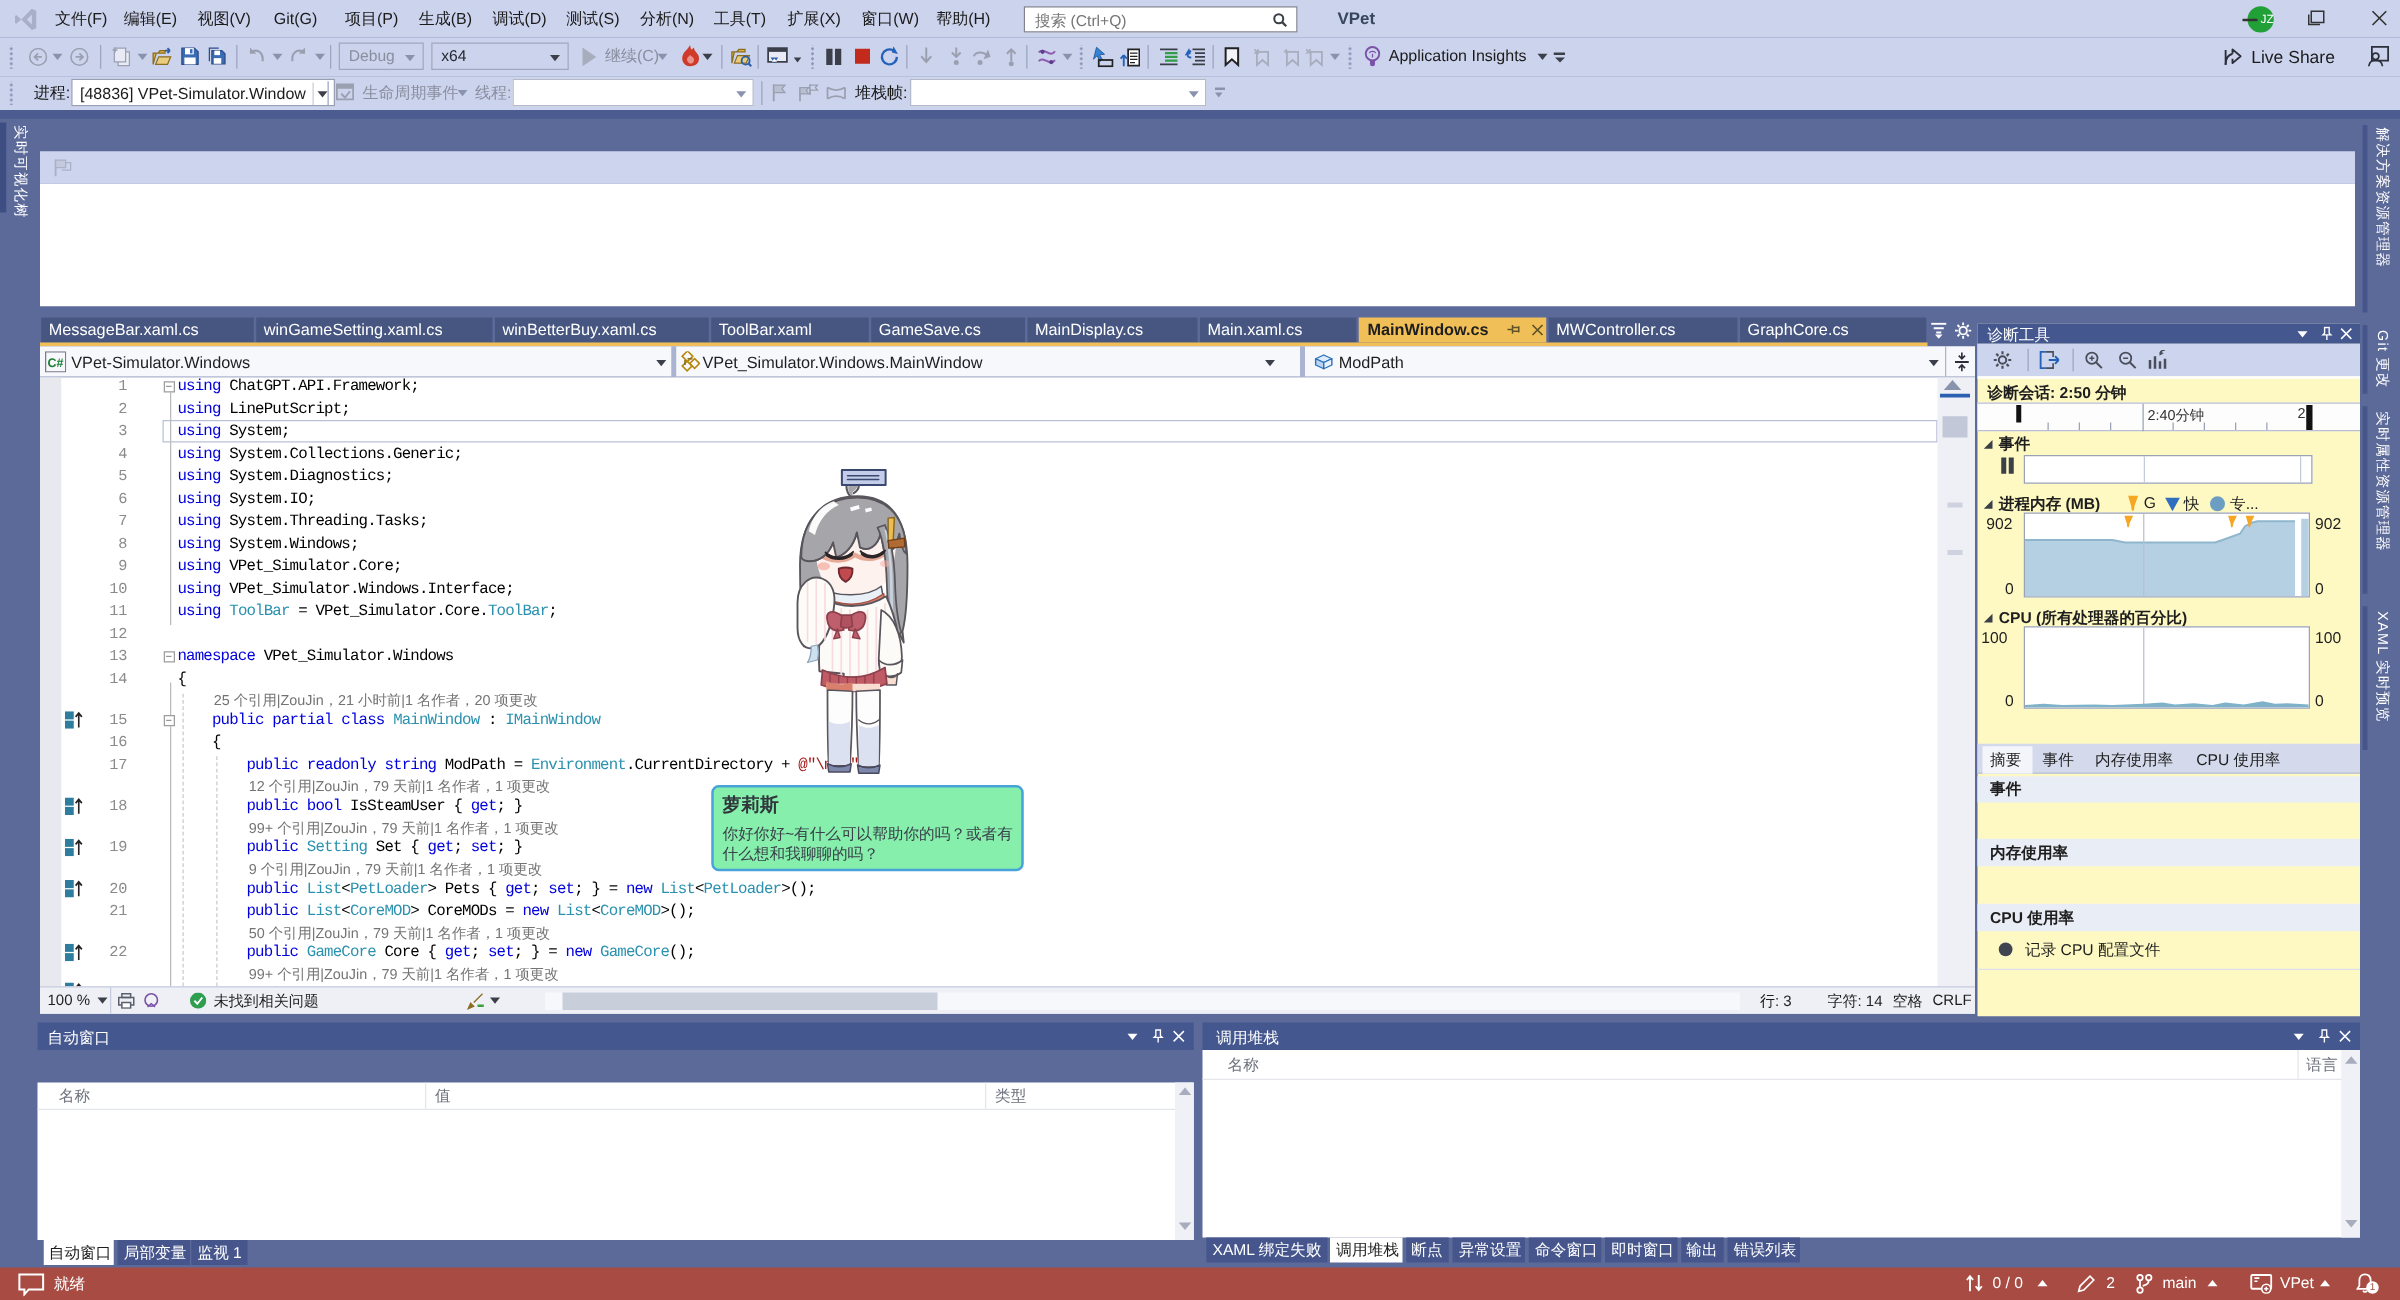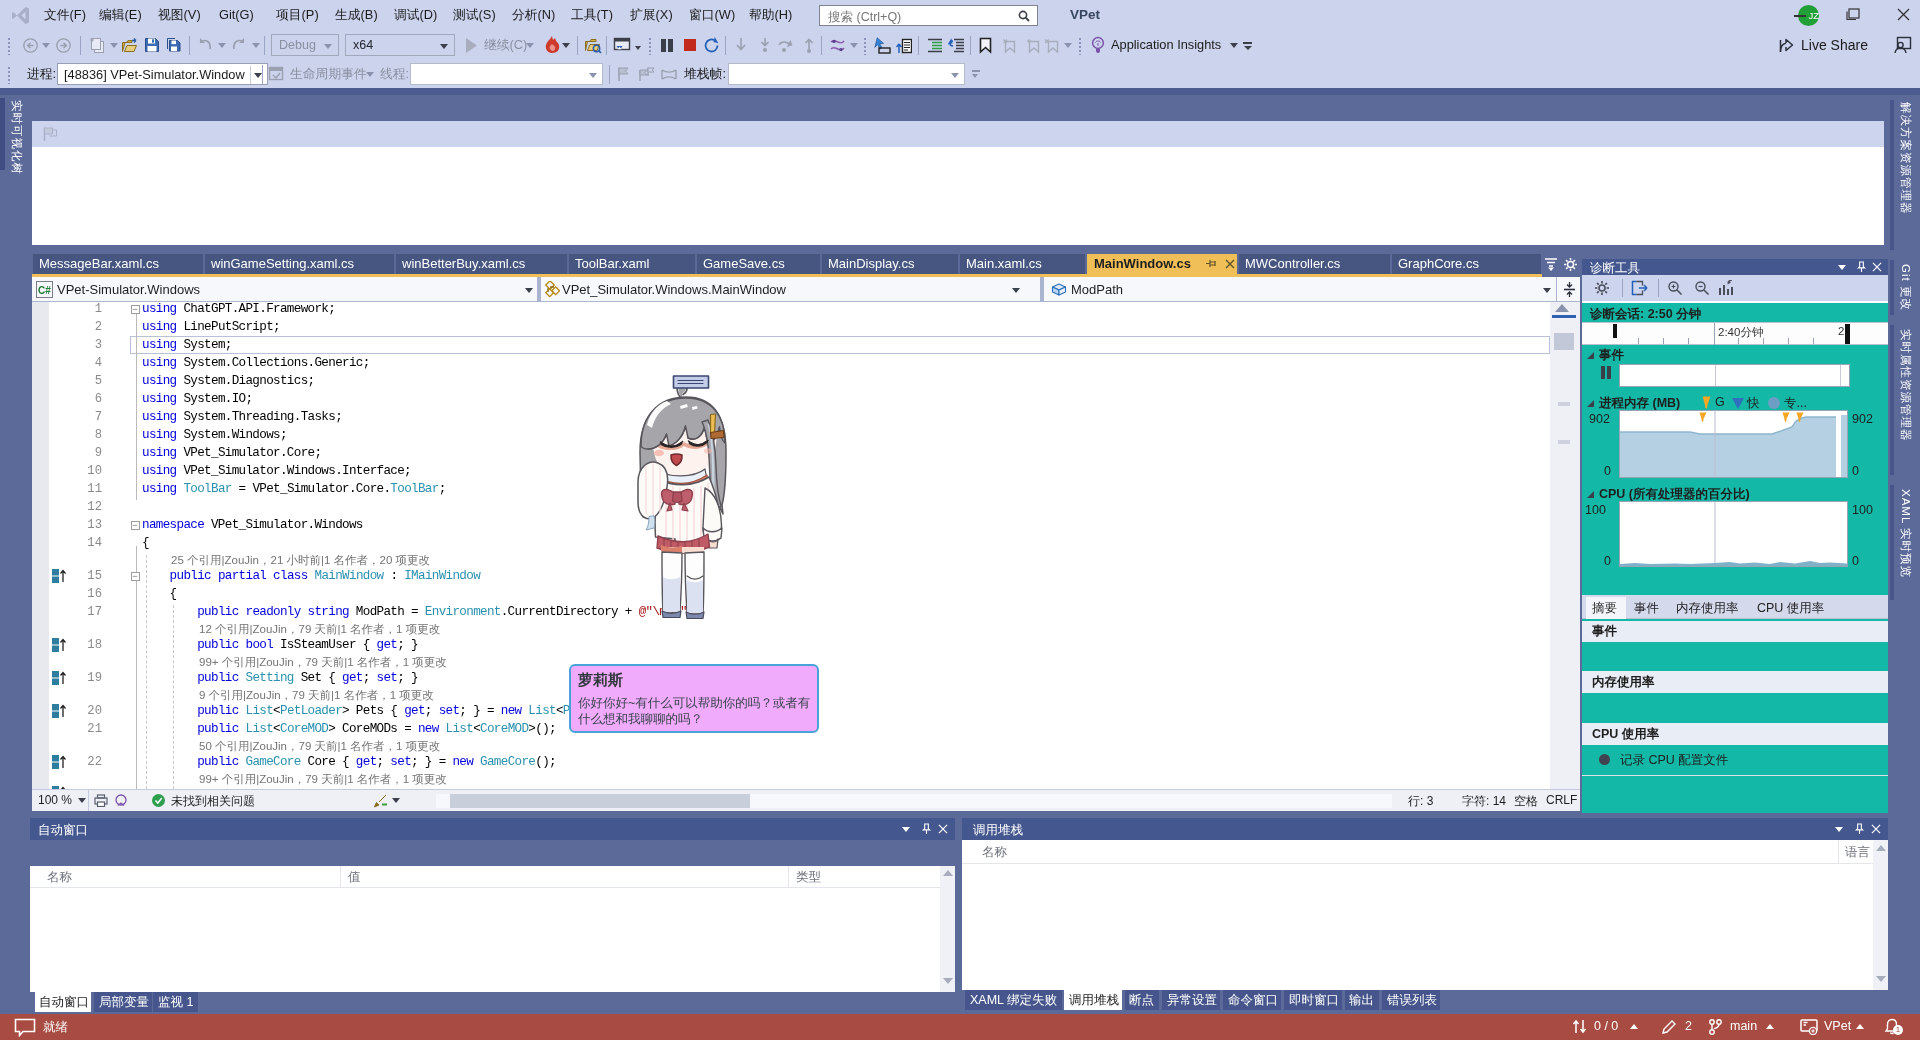--- a/index.html
+++ b/index.html
@@ -499,21 +499,21 @@
   <div class="ab caret" style="left:360px;top:8px"></div>
   <div class="ab" style="left:404px;top:4px;width:956px;height:14px;background:#f7f8fb"></div>
   <div class="ab" style="left:418px;top:4px;width:300px;height:14px;background:#c9cedb"></div>
   <span class="ab" style="left:1376px;top:3px">行: 3</span>
   <span class="ab" style="left:1430px;top:3px">字符: 14</span>
   <span class="ab" style="left:1482px;top:3px">空格</span>
   <span class="ab" style="left:1514px;top:3px">CRLF</span>
  </div>
 </div>
 
-<div class="ab" id="diag" style="left:1582px;top:259px;width:306px;height:554px;background:#14b8a6;font-size:12.5px;color:#1e1e1e">
+<div class="ab" id="diag" style="left:1582px;top:259px;width:306px;height:554px;background:#fef9c3;font-size:12.5px;color:#1e1e1e">
  <div class="ab ptitle" style="left:0;top:0;width:306px;height:16px">
    <span class="ab" style="left:8px;top:1px">诊断工具</span>
    <div class="ab caret" style="left:256px;top:6px;border-top-color:#fff"></div>
    <svg class="ab" style="left:274px;top:2px" width="11" height="12" viewBox="0 0 12 13">
         <path d="M4 1h4v5l1.5 1.5h-7L4 6zM6 7.5V12" stroke="#fff" stroke-width="1.2" fill="none"></path>
       </svg>
    <svg class="ab" style="left:290px;top:3px" width="10" height="10" viewBox="0 0 11 11">
         <path d="M1 1l9 9M10 1l-9 9" stroke="#fff" stroke-width="1.3"></path>
       </svg>
  </div>
@@ -784,21 +784,21 @@
   <path d="M55 183 C55 205 56 227 57 243 L73 243 C74 227 74 205 74 182 Z" fill="#fdfdfd" stroke="#59555c" stroke-width="1.4"></path>
   <path d="M33 207c5 3 12 3 17 0v35H33z" fill="#dbe1f0" stroke="none"></path>
   <path d="M57 210c5 3 11 3 16 0v33H57z" fill="#dbe1f0" stroke="none"></path>
   <path d="M57 206c5 4 11 4 16 0" fill="none" stroke="#59555c" stroke-width="1.2"></path>
 
   <path d="M32 241c6 3 13 3 19 0l-1 6.5H33z" fill="#7d88ad" stroke="#4a4a5e" stroke-width="1.2"></path>
   <path d="M56 242c6 3 12 3 18 0l-1 6.5H57z" fill="#7d88ad" stroke="#4a4a5e" stroke-width="1.2"></path>
  </g>
 </svg>
 
-<div class="ab" style="left:569px;top:664px;width:250px;height:69px;background:#f0abfc;border:2.5px solid #47a3d9;border-radius:6px;box-sizing:border-box">
+<div class="ab" style="left:569px;top:628px;width:250px;height:69px;background:#86efac;border:2.5px solid #47a3d9;border-radius:6px;box-sizing:border-box">
  <span class="ab" style="left:7px;top:5px;font-size:15px;font-weight:bold;color:#30373c">萝莉斯</span>
  <div class="ab" style="left:7px;top:30px;width:239px;font-size:12.5px;line-height:15.5px;color:#39424a">你好你好~有什么可以帮助你的吗？或者有什么想和我聊聊的吗？</div>
 </div>
 
 <div class="ab" id="rightrail" style="left:1888px;top:95px;width:32px;height:919px;color:#fff">
  <div class="ab" style="left:2px;top:5px;width:4px;height:150px;background:#46558a"></div>
  <div class="ab" style="left:9px;top:7px;width:16px;font-size:11.5px;writing-mode:vertical-rl;text-orientation:sideways;letter-spacing:1px">解决方案资源管理器</div>
  <div class="ab" style="left:2px;top:165px;width:4px;height:55px;background:#46558a"></div>
  <div class="ab" style="left:9px;top:169px;width:16px;font-size:11.5px;writing-mode:vertical-rl;text-orientation:sideways;letter-spacing:1px">Git 更改</div>
  <div class="ab" style="left:2px;top:230px;width:4px;height:150px;background:#46558a"></div>

